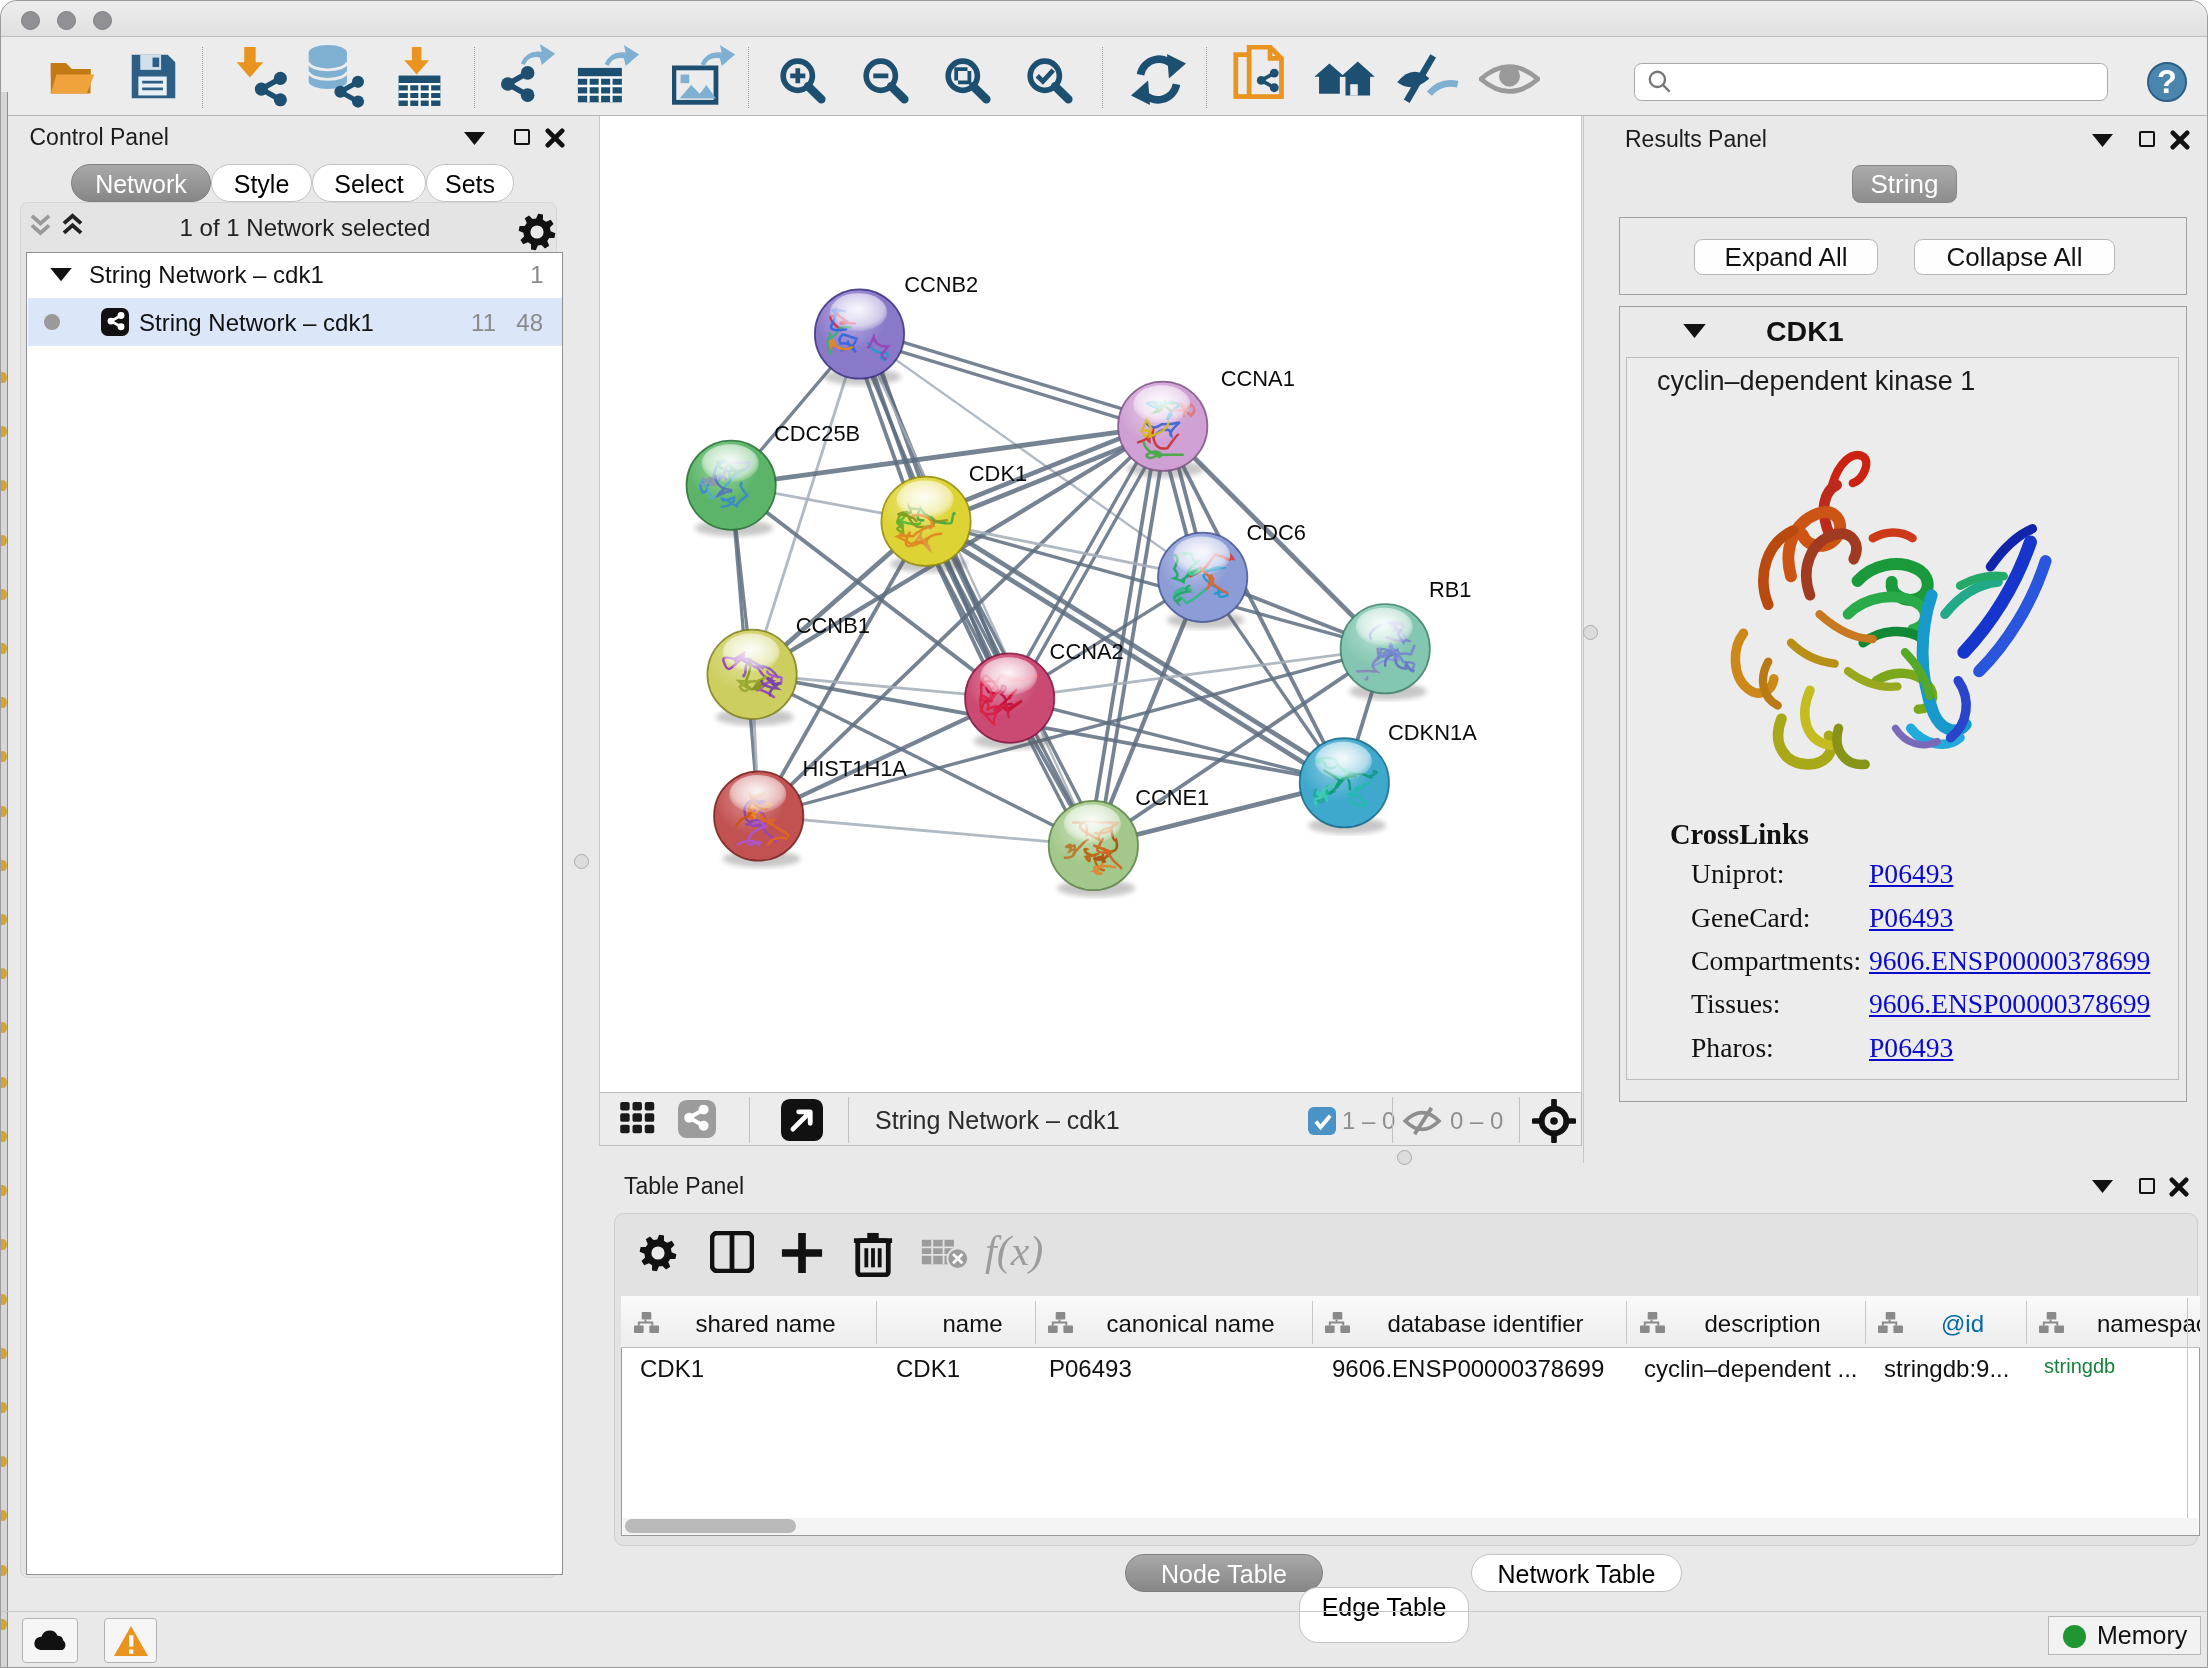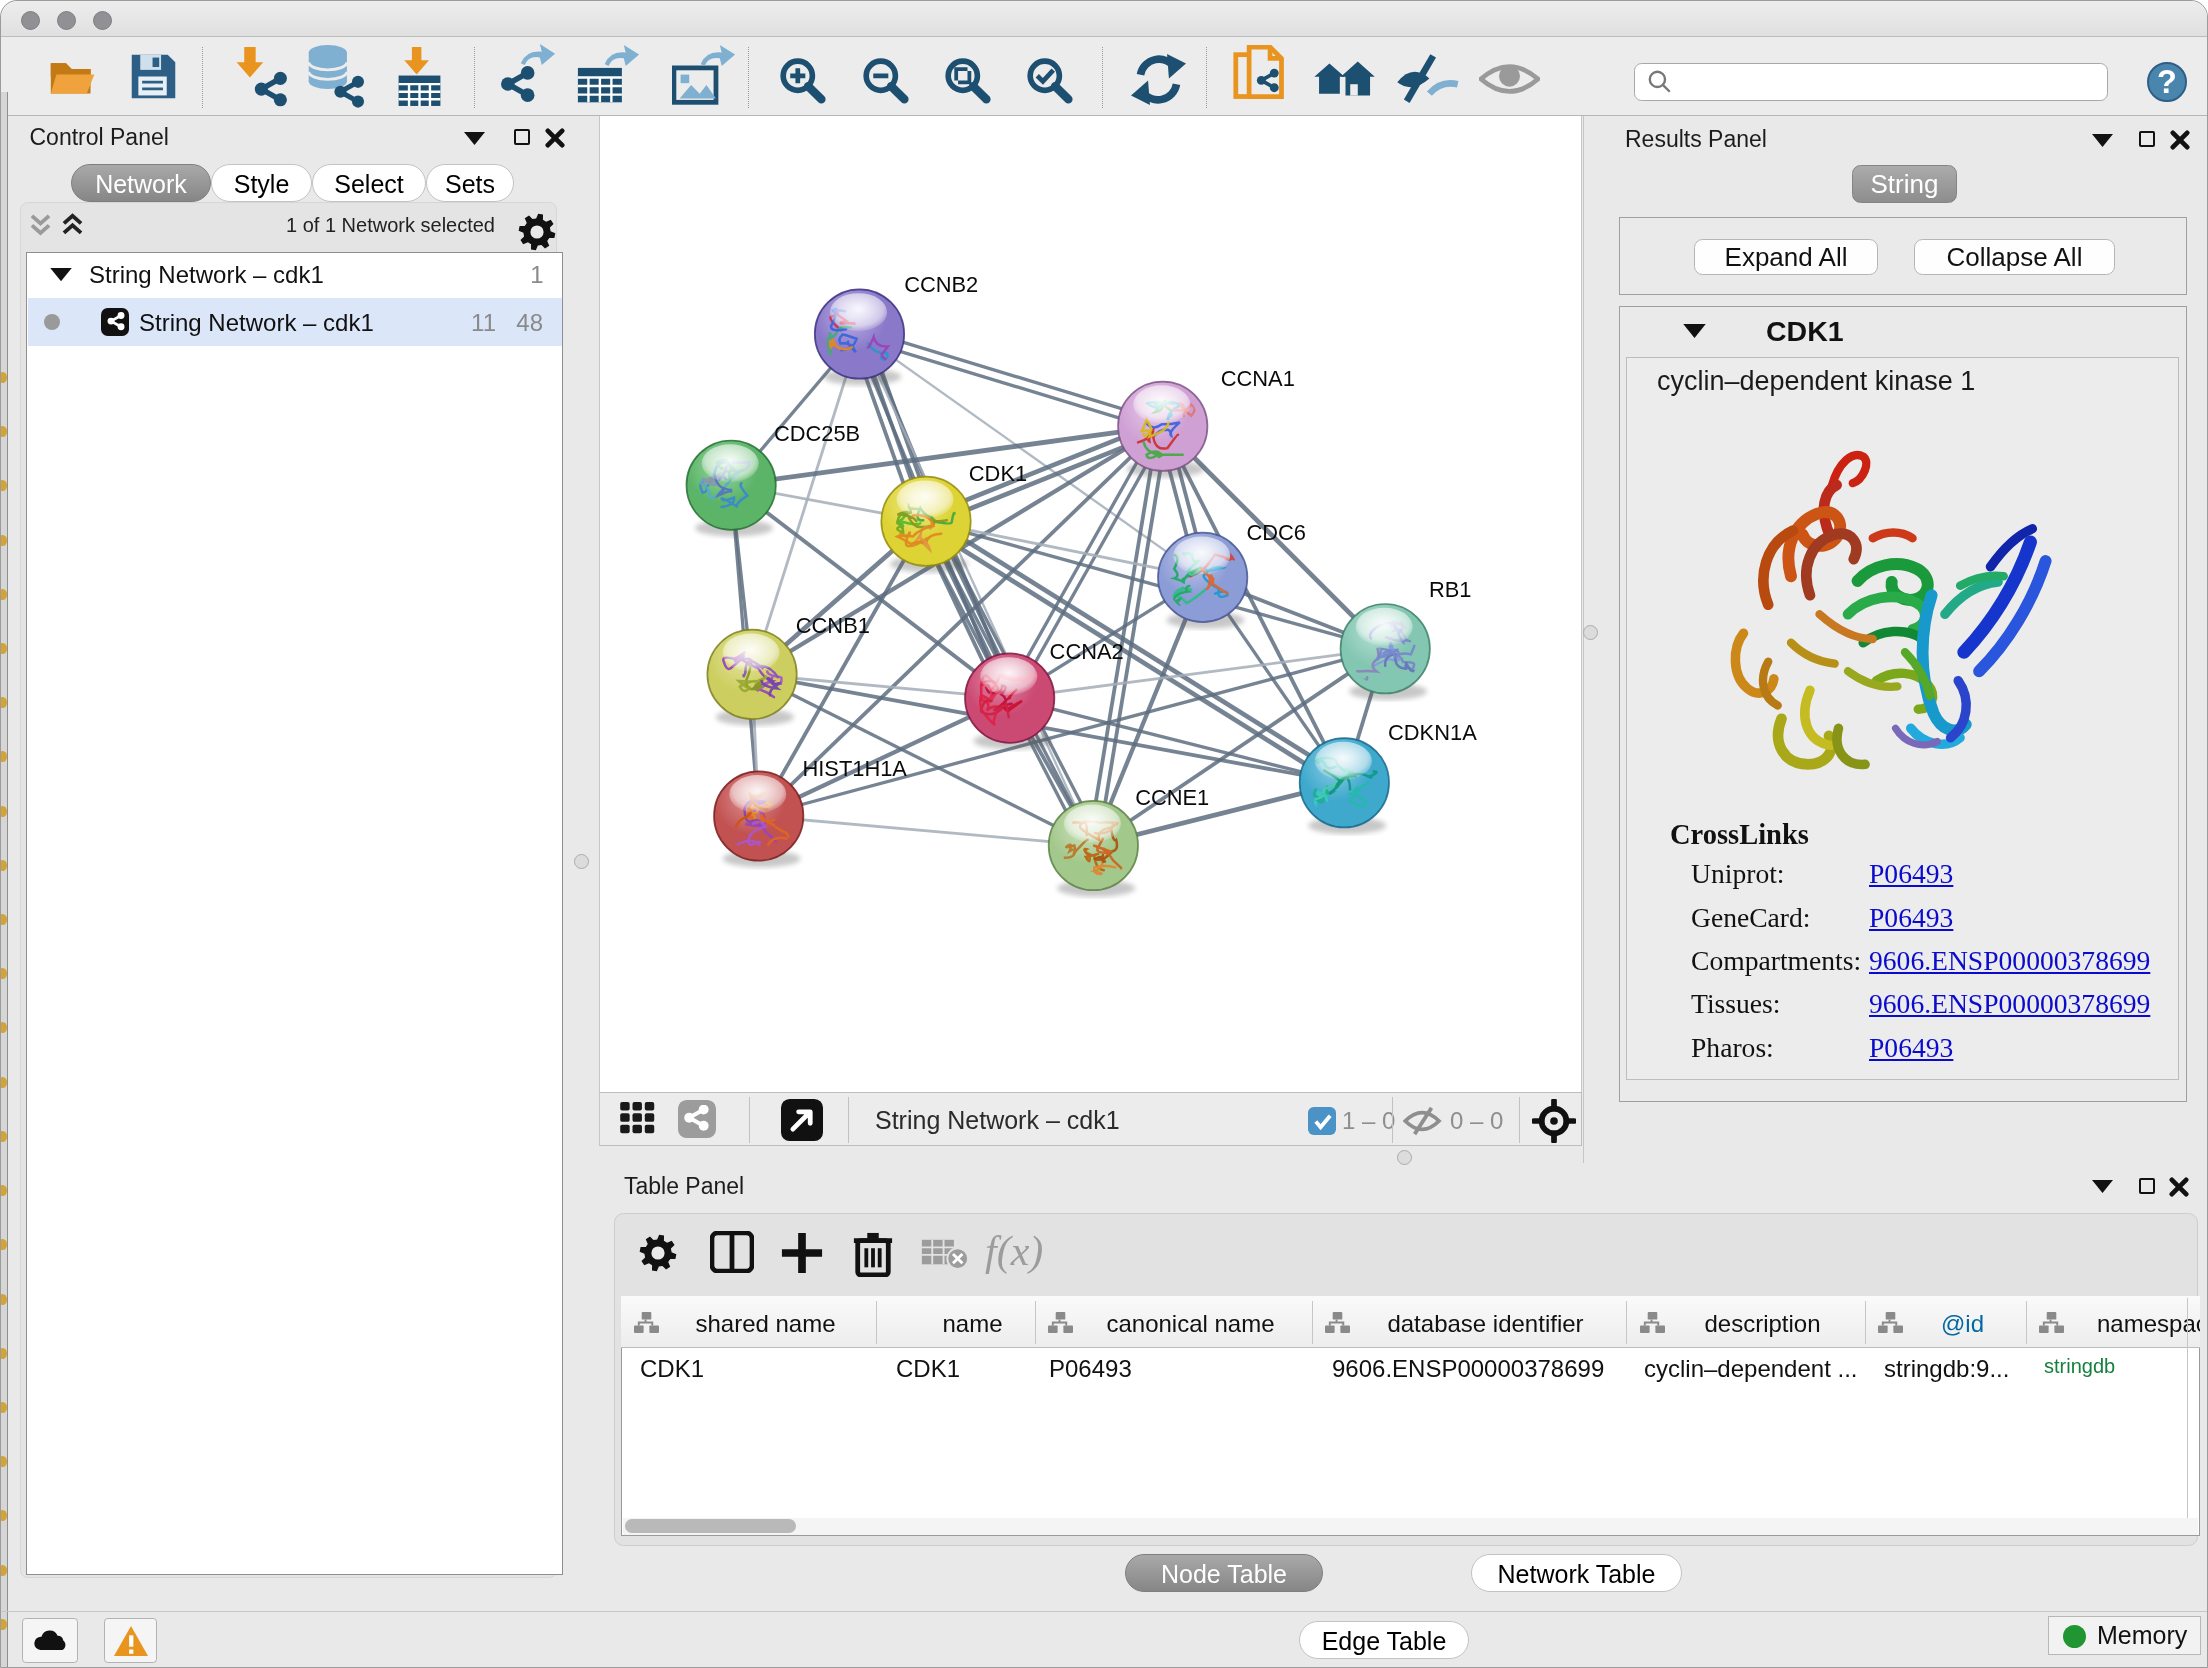--- a/index.html
+++ b/index.html
@@ -188,21 +188,21 @@
         <path d="M4,4 l9,8 9,-8"></path>
         <path d="M4,14 l9,8 9,-8"></path>
       </g>
     </svg>
     <svg style="position:absolute;left:59px;top:211px;" width="25" height="28.5" viewBox="0 0 26 30">
       <g stroke="#222" stroke-width="4" fill="none">
         <path d="M4,12 l9,-8 9,8"></path>
         <path d="M4,22 l9,-8 9,8"></path>
       </g>
     </svg>
-    <div class="abs" style="left:114px;top:213px;width:380px;text-align:right;font-size:20px;color:#222">1 of 1 Network selected</div>
+    <div class="abs" style="left:114px;top:213px;width:380px;text-align:center;font-size:24px;color:#222">1 of 1 Network selected</div>
     <svg style="position:absolute;left:514px;top:209px;" width="44" height="44" viewBox="0 0 46 46">
       <g transform="translate(23,23)">
         <path d="M19.2,1.2 L18.2,6.3 L12.8,6.2 L10.7,9.5 L12.8,14.4 L8.4,17.3 L4.7,13.5 L0.9,14.2 L-1.2,19.2 L-6.3,18.2 L-6.2,12.8 L-9.5,10.7 L-14.4,12.8 L-17.3,8.4 L-13.5,4.7 L-14.2,0.9 L-19.2,-1.2 L-18.2,-6.3 L-12.8,-6.2 L-10.7,-9.5 L-12.8,-14.4 L-8.4,-17.3 L-4.7,-13.5 L-0.9,-14.2 L1.2,-19.2 L6.3,-18.2 L6.2,-12.8 L9.5,-10.7 L14.4,-12.8 L17.3,-8.4 L13.5,-4.7 L14.2,-0.9 Z" fill="#111"></path>
         <circle r="6.9" fill="#e9e9e9"></circle>
       </g>
     </svg>
     <div class="abs" style="left:25px;top:251px;width:537px;height:1323px;background:#fff;border:1.4px solid #8f8f8f"></div>
     <svg style="position:absolute;left:49px;top:267px;" width="22" height="15" viewBox="0 0 23 16">
       <polygon points="0,0 23,0 11.5,14.26" fill="#111"></polygon>
     </svg>
@@ -755,21 +755,21 @@
     <div class="abs" style="left:639px;top:1354px;font-size:24px;color:#111;white-space:nowrap">CDK1</div>
     <div class="abs" style="left:895px;top:1354px;font-size:24px;color:#111;white-space:nowrap">CDK1</div>
     <div class="abs" style="left:1048px;top:1354px;font-size:24px;color:#111;white-space:nowrap">P06493</div>
     <div class="abs" style="left:1331px;top:1354px;font-size:24px;color:#111;white-space:nowrap">9606.ENSP00000378699</div>
     <div class="abs" style="left:1643px;top:1354px;font-size:24px;color:#111;white-space:nowrap">cyclin–dependent ...</div>
     <div class="abs" style="left:1883px;top:1354px;font-size:24px;color:#111;white-space:nowrap">stringdb:9...</div>
     <div class="abs" style="left:2043px;top:1354px;font-size:20px;color:#15803d;white-space:nowrap">stringdb</div>
     <div class="abs" style="left:622px;top:1517px;width:1575px;height:17px;background:#f4f4f4"></div>
     <div class="abs" style="left:624px;top:1518px;width:171px;height:14.3px;background:#b9b9b9;border-radius:7.6px"></div>
     <div class="tab tabsel" style="left:1124px;top:1553px;width:198px;height:38px;line-height:38px">Node Table</div>
-    <div class="tab" style="left:1298px;top:1620px;width:170px;height:38px;line-height:38px">Edge Table</div>
+    <div class="tab" style="left:1298px;top:1586px;width:170px;height:56px;line-height:38px">Edge Table</div>
     <div class="tab" style="left:1470px;top:1553px;width:211px;height:38px;line-height:38px">Network Table</div>
     <div class="abs" style="left:0;top:91px;width:5.7px;height:1577px;background:#d6d6d6"></div>
     <div class="abs" style="left:-2.9px;top:371px;width:8.6px;height:10.5px;border-radius:50%;background:#d2a438"></div>
     <div class="abs" style="left:-2.9px;top:425px;width:8.6px;height:10.5px;border-radius:50%;background:#d2a438"></div>
     <div class="abs" style="left:-2.9px;top:479px;width:8.6px;height:10.5px;border-radius:50%;background:#d2a438"></div>
     <div class="abs" style="left:-2.9px;top:534px;width:8.6px;height:10.5px;border-radius:50%;background:#d2a438"></div>
     <div class="abs" style="left:-2.9px;top:588px;width:8.6px;height:10.5px;border-radius:50%;background:#d2a438"></div>
     <div class="abs" style="left:-2.9px;top:642px;width:8.6px;height:10.5px;border-radius:50%;background:#d2a438"></div>
     <div class="abs" style="left:-2.9px;top:696px;width:8.6px;height:10.5px;border-radius:50%;background:#d2a438"></div>
     <div class="abs" style="left:-2.9px;top:750px;width:8.6px;height:10.5px;border-radius:50%;background:#d2a438"></div>

